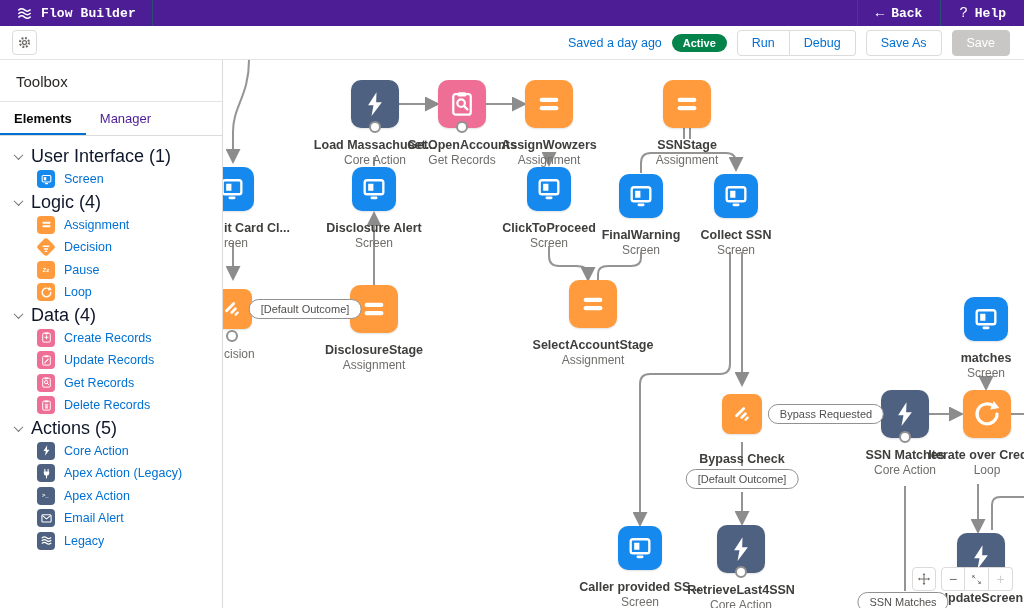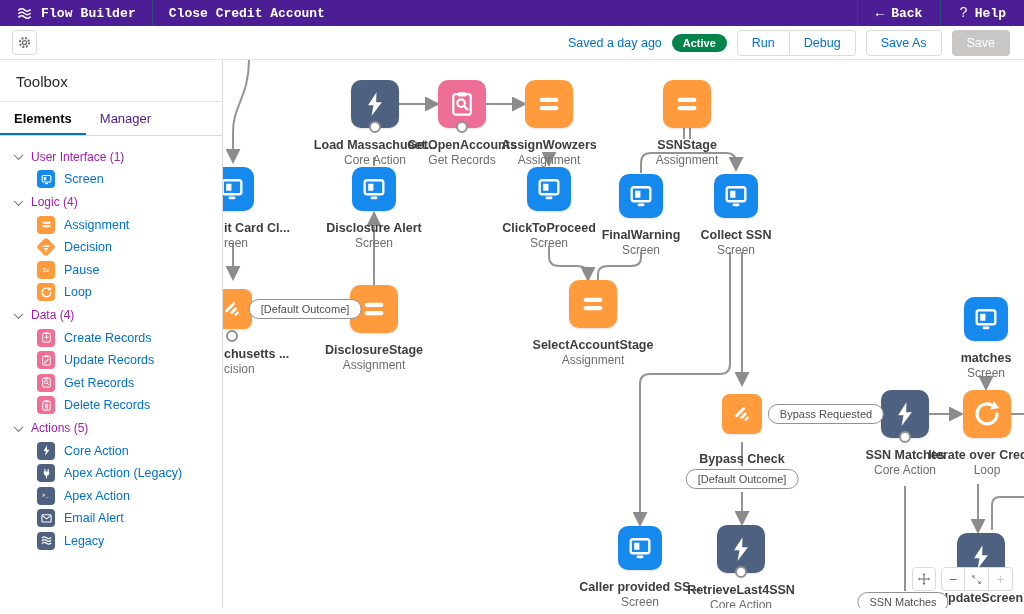--- a/index.html
+++ b/index.html
@@ -35,21 +35,21 @@
 
   
   .sidebar { width:223px; background:#fff; border-right:1px solid #dddbda; flex-shrink:0; overflow:hidden; }
   .toolbox-title { font-size:15px; color:#2b2826; padding:13px 16px 11px; border-bottom:1px solid #e3e3e3; }
   .tabs { display:flex; border-bottom:1px solid #dddbda; }
   .tab { padding:9px 14px 7px; font-size:13px; color:#4c1d95; cursor:pointer; border-bottom:2px solid transparent; }
   .tab.active { color:#080707; font-weight:700; border-bottom-color:#0070d2; }
   .tree { padding-top:9px; }
   .tree-section { display:flex; align-items:center; gap:9px; padding:4px 8px 4px 15px; height:23px; cursor:pointer; }
   .chev { width:7px; height:7px; border-left:1.6px solid #706e6b; border-bottom:1.6px solid #706e6b; transform:rotate(-45deg) translate(1px,-1px); }
-  .tree-section .sec-label { font-size:12px; color:#a21caf; }
+  .tree-section .sec-label { font-size:18px; color:#0f172a; }
   .tree-item { display:flex; align-items:center; gap:9px; padding:2px 8px 2px 37px; height:22.5px; cursor:pointer; }
   .tree-item .item-label { font-size:12.5px; color:#0070d2; }
   .mini-icon { width:18px; height:18px; border-radius:4px; display:flex; align-items:center; justify-content:center; flex-shrink:0; }
   .mini-icon svg { width:13px; height:13px; }
   .mini-icon.diamond { width:14px; height:14px; border-radius:3px; transform:rotate(45deg); margin:2px; }
   .mini-icon.diamond svg { transform:rotate(-45deg); }
 
   
   .canvas { position:relative; flex:1; background:#fff; overflow:hidden; }
   .connector-layer { position:absolute; left:0; top:0; z-index:0; }
@@ -84,21 +84,20 @@
   <div class="nav-left">
     <div class="nav-brand">
       <svg class="logo" viewBox="0 0 24 24">
         <path d="M4 7 Q8 3.5 12 7 T20 7" fill="none" stroke="#fff" stroke-width="2.2" stroke-linecap="round"></path>
         <path d="M4 12 Q8 8.5 12 12 T20 12" fill="none" stroke="#fff" stroke-width="2.2" stroke-linecap="round"></path>
         <path d="M4 17 Q8 13.5 12 17 T20 17" fill="none" stroke="#fff" stroke-width="2.2" stroke-linecap="round"></path>
       </svg>
       <span class="nav-title">Flow Builder</span>
     </div>
     <div class="nav-divider"></div>
-    <div class="nav-flowname">Close Credit Account</div>
   </div>
   <div class="nav-right">
     <div class="nav-divider"></div>
     <div class="nav-btn">
       <span class="glyph">←</span>
       <span>Back</span>
     </div>
     <div class="nav-divider"></div>
     <div class="nav-btn">
       <span class="glyph">?</span>
@@ -461,21 +460,20 @@
       <div class="node" style="left: 9px; top: 249px;">
         <div class="icon-box icon-diamond" style="background: rgb(255, 155, 61);">
           <svg viewBox="0 0 24 24">
             <rect x="5.5" y="8" width="13" height="2.8" rx="1.4" fill="#fff"></rect>
             <rect x="8" y="12.8" width="8" height="2.8" rx="1.4" fill="#fff"></rect>
             <path d="M10.6 18.6h2.8" stroke="#fff" stroke-width="2.4" stroke-linecap="round"></path>
           </svg>
         </div>
         <div class="port" style="top: 21px;"></div>
         <div class="node-labels left-align" style="top: 38px;">
-          <div class="n-title">chusetts ...</div>
           <div class="n-type">cision</div>
         </div>
       </div>
       <div class="node" style="left: 151px; top: 249px;">
         <div class="icon-box icon-sq" style="background: rgb(255, 155, 61);">
           <svg viewBox="0 0 24 24">
             <rect x="4.5" y="7" width="15" height="3.4" rx="1.7" fill="#fff"></rect>
             <rect x="4.5" y="13.6" width="15" height="3.4" rx="1.7" fill="#fff"></rect>
           </svg>
         </div>

